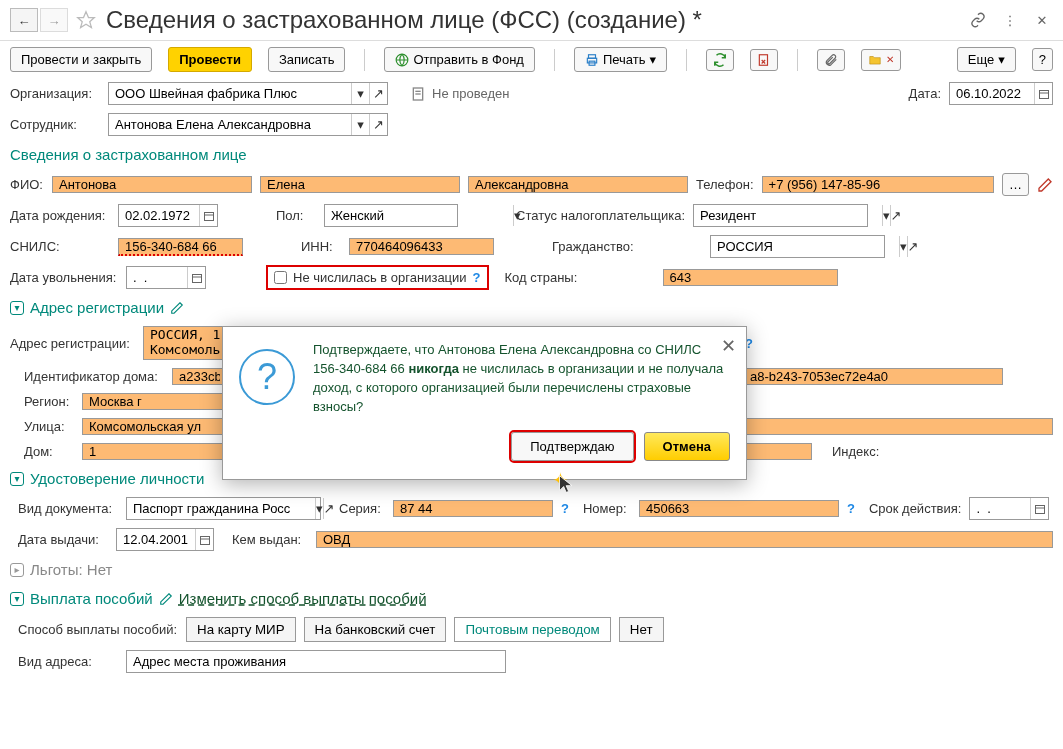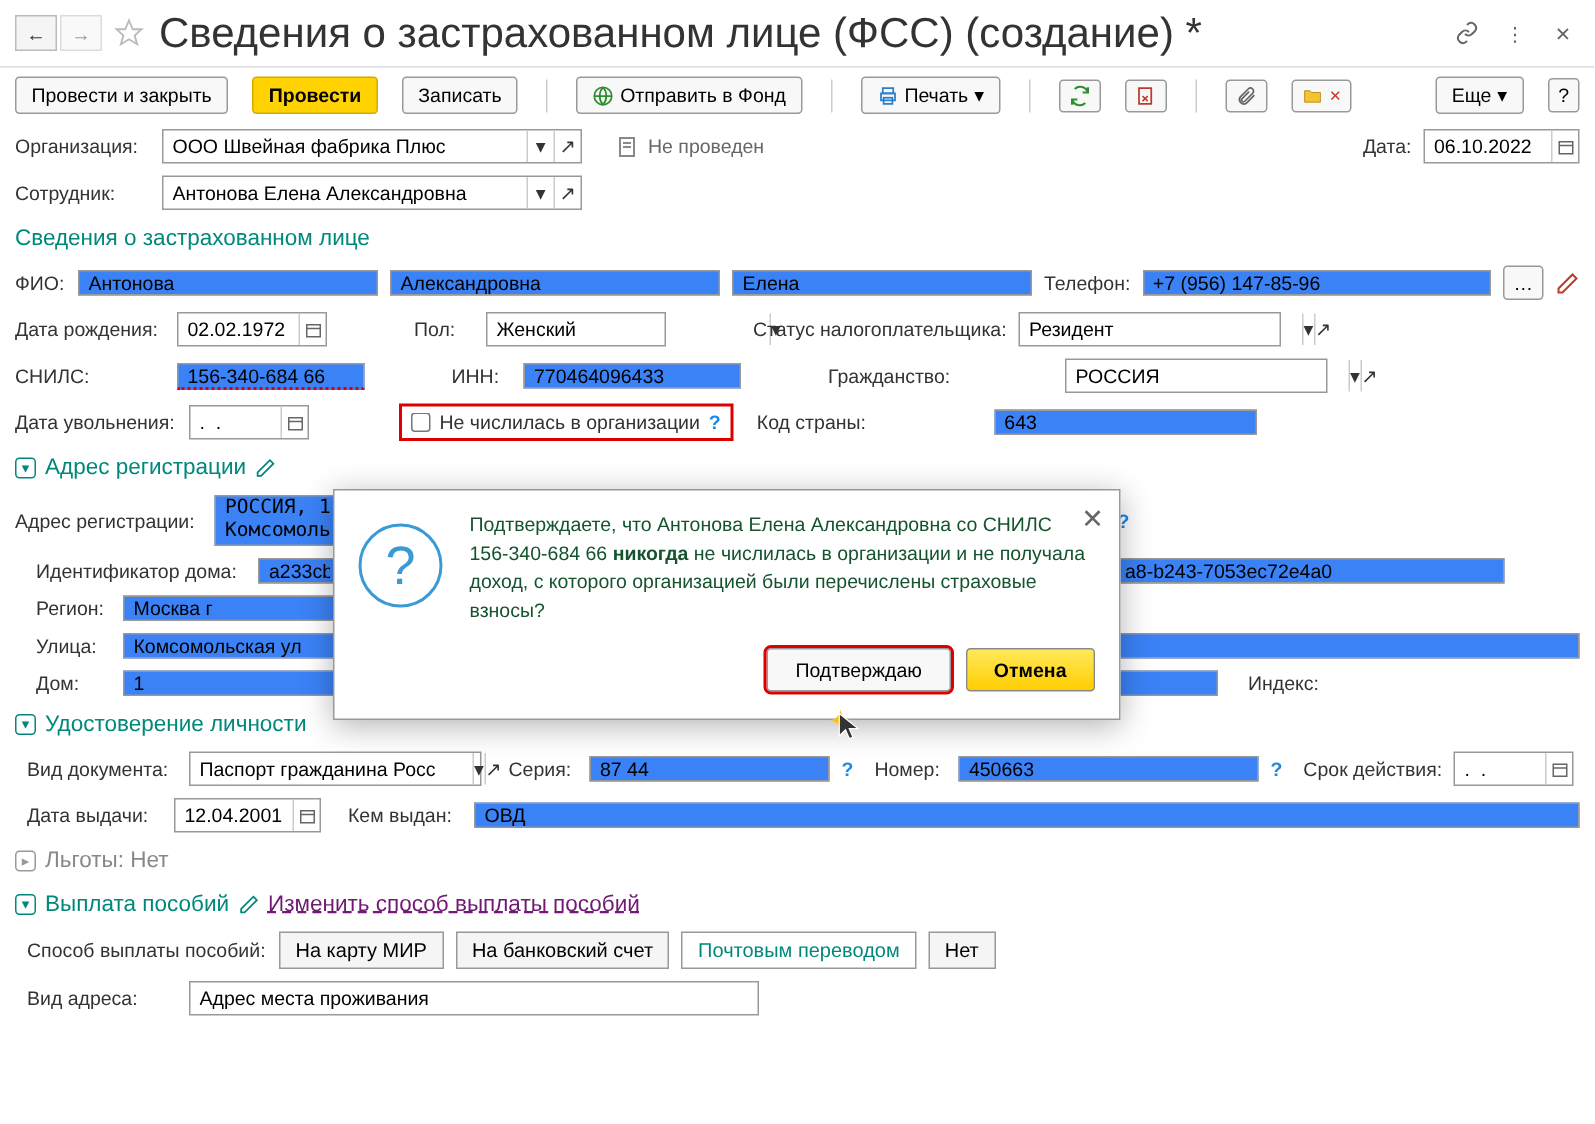--- a/index.html
+++ b/index.html
@@ -1,56 +1,56 @@
 <!DOCTYPE html>
 <html><head>
 <meta charset="utf-8">
 <style>
 * { box-sizing: border-box; margin: 0; padding: 0; }
 body { font-family: Arial, sans-serif; font-size: 13px; background: #fff; color: #333; width: 1063px; height: 749px; overflow: hidden; position: relative; }
 .header { display: flex; align-items: center; padding: 6px 10px; border-bottom: 1px solid #ddd; }
 .nav-btn { width: 28px; height: 24px; border: 1px solid #bbb; background: #f5f5f5; margin-right: 2px; display: inline-flex; align-items: center; justify-content: center; cursor: pointer; }
 .star-icon { width: 20px; height: 20px; margin: 0 6px; color: #bbb; }
-.title { font-size: 28px; margin-left: 4px; flex: 1; }
+.title { font-size: 24px; margin-left: 4px; flex: 1; }
 .header-right { display: flex; gap: 10px; align-items: center; }
 .icon-btn { width: 22px; height: 22px; display: inline-flex; align-items: center; justify-content: center; cursor: pointer; color: #666; }
 .toolbar { display: flex; align-items: center; padding: 6px 10px; gap: 16px; flex-wrap: wrap; }
 .btn { border: 1px solid #999; background: #f8f8f8; padding: 4px 10px; cursor: pointer; font-size: 13px; display: inline-flex; align-items: center; gap: 4px; border-radius: 3px; }
 .btn-yellow { background: #ffd200; border-color: #d4a900; font-weight: bold; }
 .btn-icon-only { padding: 3px 6px; }
 .toolbar-sep { width: 1px; height: 22px; background: #ccc; margin: 0 3px; }
 .spacer { flex: 1; }
 .form-row { display: flex; align-items: center; padding: 4px 10px; gap: 8px; }
 .label { min-width: 90px; }
 .input-group { display: flex; align-items: stretch; border: 1px solid #999; background: #fff; }
 .input-group input { border: none; padding: 3px 6px; font-size: 13px; outline: none; background: transparent; }
 .input-group .dd-btn { width: 18px; display: flex; align-items: center; justify-content: center; cursor: pointer; border-left: 1px solid #ccc; }
 .section-header { display: flex; align-items: center; padding: 6px 10px; gap: 6px; color: #00897b; font-size: 15px; }
 .section-header.nonexp { color: #888; }
 .toggle-icon { width: 14px; height: 14px; border: 1px solid #00897b; border-radius: 3px; display: flex; align-items: center; justify-content: center; color: #00897b; font-size: 10px; }
 .toggle-icon.closed { border-color: #999; color: #999; }
 .pencil-icon { color: #00897b; }
-.inline-input { border: 1px solid #999; padding: 0 6px; font-size: 13px; background: #3b82f6; }
+.inline-input { border: 1px solid #999; padding: 0 6px; font-size: 13px; background: #fdba74; }
 .redbox { outline: 2px solid #d00; outline-offset: 0; }
 .help-q { color: #1e88e5; cursor: pointer; font-weight: bold; }
 .dialog-overlay { position: absolute; left: 0; top: 0; right: 0; bottom: 0; }
 .dialog { position: absolute; left: 222px; top: 326px; width: 525px; background: #fff; border: 1px solid #999; box-shadow: 0 4px 20px rgba(0,0,0,0.3); padding: 14px 16px 18px 16px; }
 .dialog-close { position: absolute; right: 10px; top: 8px; font-size: 18px; color: #666; cursor: pointer; }
 .dialog-body { display: flex; gap: 18px; align-items: flex-start; margin-bottom: 16px; }
 .dialog-icon { width: 56px; height: 56px; border: 2px solid #3b9ad6; border-radius: 50%; display: flex; align-items: center; justify-content: center; color: #3b9ad6; font-size: 36px; flex-shrink: 0; margin-top: 8px; }
 .dialog-text { font-size: 13px; color: #14532d; line-height: 1.45; }
 .dialog-buttons { display: flex; gap: 10px; justify-content: flex-end; }
 .dialog-btn { padding: 6px 18px; border: 1px solid #999; background: #f8f8f8; font-size: 13px; cursor: pointer; border-radius: 3px; }
 .dialog-btn.confirm { outline: 2px solid #d00; outline-offset: 0; }
 .dialog-btn.cancel { background: linear-gradient(#ffe95b,#ffcd00); border-color: #888; font-weight: bold; }
 .cursor { position: absolute; left: 557px; top: 474px; font-size: 22px; }
 .spark { position: absolute; left: 552px; top: 468px; color: #ffc107; font-size: 20px; }
 .tab-btn { border: 1px solid #999; padding: 4px 10px; background: #f5f5f5; cursor: pointer; }
 .tab-btn.active { color: #00897b; background: #fff; }
-.link { color: #701a75; text-decoration: underline dashed; cursor: pointer; }
+.link { color: #14532d; text-decoration: underline dashed; cursor: pointer; }
 svg { display: block; }
 .not-posted { display: flex; align-items: center; gap: 6px; color: #666; }
 .doc-icon { width: 16px; height: 16px; }
 .red-dotted { border-bottom: 2px dotted #d00 !important; }
 </style>
 </head>
 <body>
 
 <div class="header">
   <div class="nav-btn">←</div>
@@ -176,22 +176,22 @@
   </div>
 </div>
 
 <div class="section-header">
   <span>Сведения о застрахованном лице</span>
 </div>
 
 <div class="form-row">
   <span style="min-width:34px">ФИО:</span>
   <input class="inline-input" style="width: 200px;" value="Антонова">
+  <input class="inline-input" style="width: 200px;" value="Елена">
   <input class="inline-input" style="width: 220px;" value="Александровна">
-  <input class="inline-input" style="width: 200px;" value="Елена">
   <span>Телефон:</span>
   <input class="inline-input" style="flex: 1 1 0%;" value="+7 (956) 147-85-96">
   <button class="btn btn-icon-only">…</button>
   <span style="color:#c0392b">
     <svg width="16" height="16" viewBox="0 0 24 24" fill="none" stroke="currentColor" stroke-width="2">
         <path d="M17 3l4 4L7 21H3v-4z"></path>
       </svg>
   </span>
 </div>
 
@@ -200,21 +200,21 @@
   <div class="input-group">
     <input style="width: 80px;" value="02.02.1972">
     <span class="dd-btn">
         <svg width="12" height="12" viewBox="0 0 24 24" fill="none" stroke="#666" stroke-width="2">
           <rect x="3" y="5" width="18" height="16"></rect>
           <line x1="3" y1="10" x2="21" y2="10"></line>
         </svg>
       </span>
   </div>
   <span style="margin-left:50px;min-width:40px">Пол:</span>
-  <div class="input-group" style="width:120px">
+  <div class="input-group" style="width:134px">
     <input style="flex: 1 1 0%;" value="Женский">
     <span class="dd-btn">▾</span>
   </div>
   <span style="margin-left:50px">Статус налогоплательщика:</span>
   <div class="input-group" style="width:175px">
     <input style="flex: 1 1 0%;" value="Резидент">
     <span class="dd-btn">▾</span>
     <span class="dd-btn">↗</span>
   </div>
 </div>

